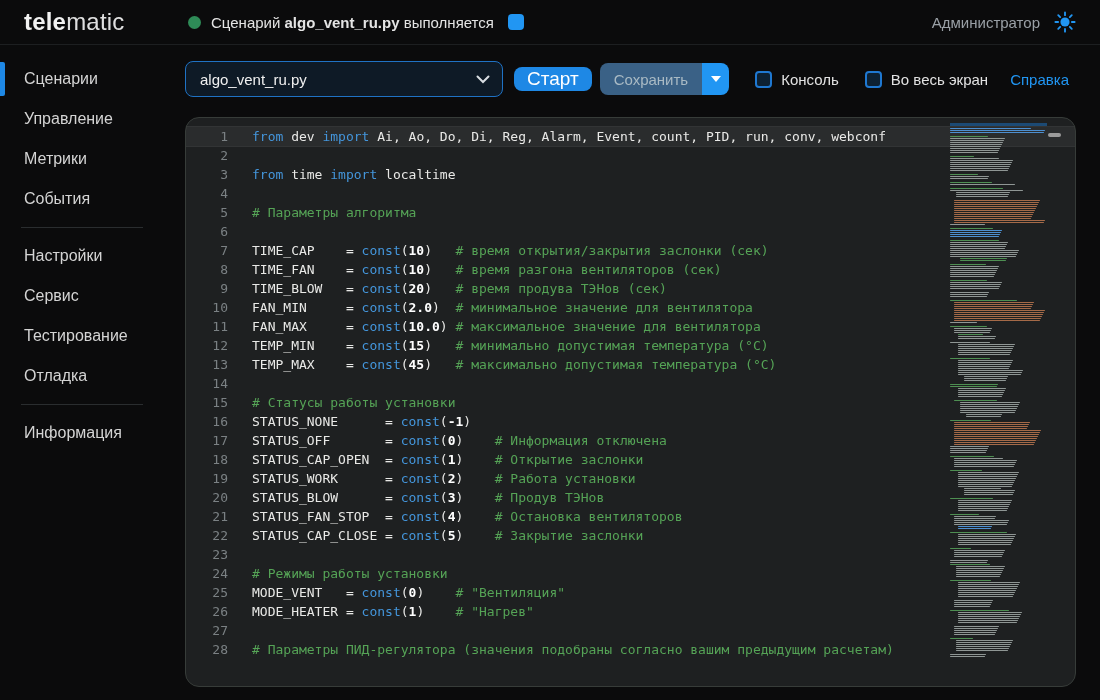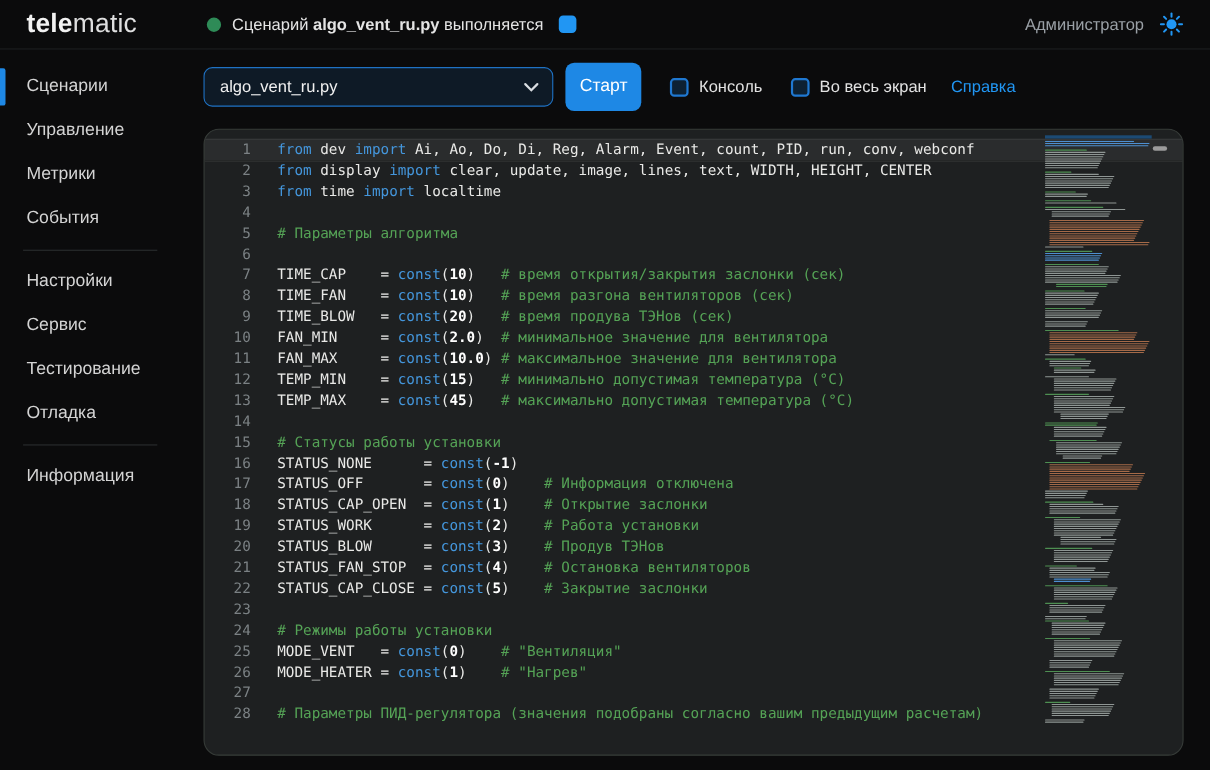--- a/index.html
+++ b/index.html
@@ -25,21 +25,21 @@
   .side-item { height:40px; display:flex; align-items:center; padding-left:24px; font-size:16px; color:#d4d4d4; cursor:pointer; position:relative; }
   .side-item.active::before { content:""; position:absolute; left:0; top:3px; bottom:3px; width:5px; background:#1e88e5; border-radius:0 2px 2px 0; }
   .side-div { height:1px; background:#2a2d2f; margin:8px 42px 8px 21px; }
 
   .main { flex:1; padding:16px 24px 0 0; }
 
   
   .toolbar { display:flex; align-items:center; height:36px; }
   .file-select { width:318px; height:36px; background:#0e1a26; border:1.5px solid #1f72c4; border-radius:8px; display:flex; align-items:center; padding:0 12px 0 14px; font-size:15px; color:#f0f0f0; cursor:pointer; }
   .file-select .chev { margin-left:auto; }
-  .btn { height:44px; border:none; border-radius:8px; font-size:16px; cursor:pointer; font-family:"Liberation Sans", sans-serif; }
+  .btn { height:24px; border:none; border-radius:8px; font-size:19px; cursor:pointer; font-family:"Liberation Sans", sans-serif; }
   .btn-start { margin-left:11px; padding:0 13px; background:#1e88e5; color:#fff; }
   .save-group { margin-left:8px; display:flex; height:32px; border-radius:8px; overflow:hidden; cursor:pointer; }
   .save-main { background:#3a6186; color:#a9bac4; font-size:15px; display:flex; align-items:center; padding:0 14px; }
   .save-caret { background:#2196f3; width:27px; display:flex; align-items:center; justify-content:center; }
   .caret-tri { width:0; height:0; border-left:5px solid transparent; border-right:5px solid transparent; border-top:6px solid #fff; }
   .cb-wrap { display:flex; gap:9px; margin-left:26px; cursor:pointer; }
   .cb-box { width:17px; height:17px; border:2px solid #1f78d1; border-radius:4px; background:#0d2133; }
   .cb-label { font-size:15px; color:#e2e2e2; }
   .help-link { margin-left:22px; font-size:15px; color:#2196f3; text-decoration:none; cursor:pointer; }
 
@@ -108,20 +108,26 @@
 
   <div class="main">
     <div class="toolbar">
       <div class="file-select">
         <span>algo_vent_ru.py</span>
         <svg class="chev" width="14" height="9" viewBox="0 0 14 9">
           <path d="M1.5 1.5 L7 7 L12.5 1.5" fill="none" stroke="#d9dde1" stroke-width="2" stroke-linecap="round"></path>
         </svg>
       </div>
       <button class="btn btn-start">Старт</button>
+      <div class="save-group">
+        <div class="save-main">Сохранить</div>
+        <div class="save-caret">
+            <span class="caret-tri"></span>
+          </div>
+      </div>
       <span id="checkboxes" style="display:flex">
           <span class="cb-wrap">
             <span class="cb-box"></span>
             <span class="cb-label">Консоль</span>
           </span>
           <span class="cb-wrap">
             <span class="cb-box"></span>
             <span class="cb-label">Во весь экран</span>
           </span>
         </span>
@@ -129,21 +135,20 @@
     </div>
 
     <div class="editor">
       <div class="code-area" id="codeArea">
           <div class="code-line active">
             <div class="ln">1</div>
             <div class="lt"><span class="kw">from</span> dev <span class="kw">import</span> Ai, Ao, Do, Di, Reg, Alarm, Event, count, PID, run, conv, webconf</div>
           </div>
           <div class="code-line">
             <div class="ln">2</div>
-            <div class="lt"><span class="kw">from</span> display <span class="kw">import</span> clear, update, image, lines, text, WIDTH, HEIGHT, CENTER</div>
           </div>
           <div class="code-line">
             <div class="ln">3</div>
             <div class="lt"><span class="kw">from</span> time <span class="kw">import</span> localtime</div>
           </div>
           <div class="code-line">
             <div class="ln">4</div>
             <div class="lt"></div>
           </div>
           <div class="code-line">

